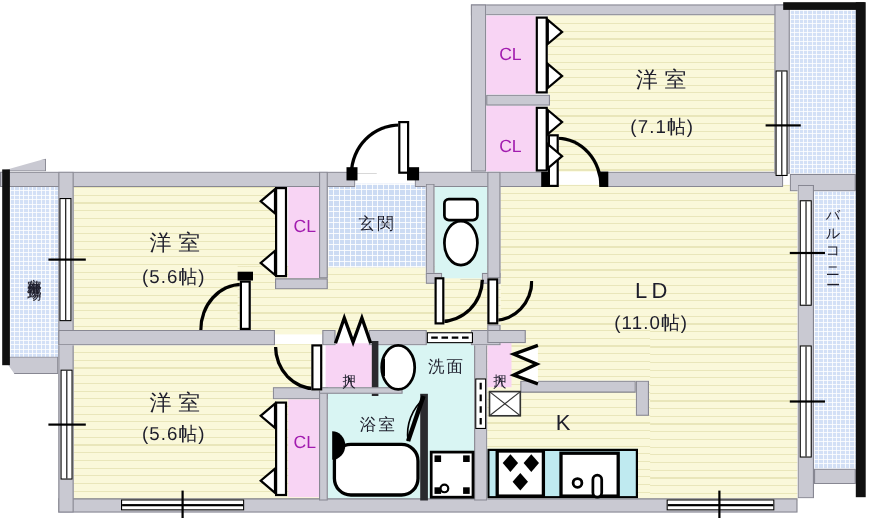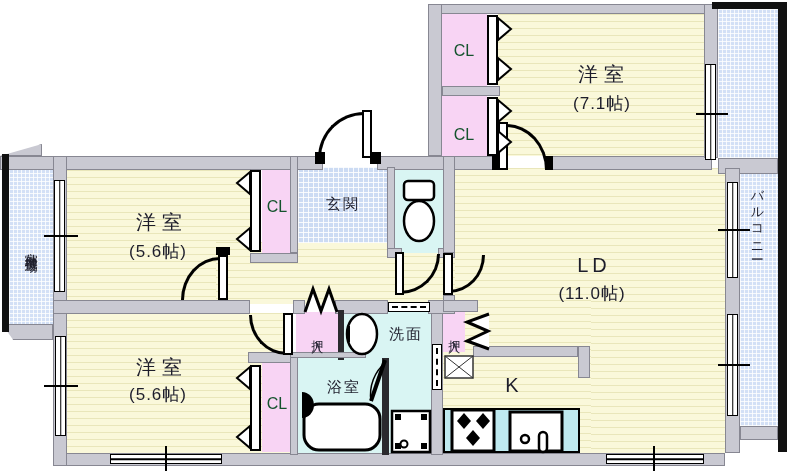--- a/index.html
+++ b/index.html
@@ -35,21 +35,21 @@
   .wc-h{position:absolute;top:50%;left:0;right:0;height:1.5px;background:#000;transform:translateY(-50%);}
   .tick{background:#000;}
   .slider{background:#fff;border:1.5px solid #000;box-sizing:border-box;}
   .dash-h{position:absolute;left:3px;right:3px;top:50%;border-top:2px dashed #000;transform:translateY(-50%);}
   .dash-v{position:absolute;top:3px;bottom:3px;left:50%;border-left:2px dashed #000;transform:translateX(-50%);}
   
   .lbl{position:absolute;color:#1d1d2b;white-space:nowrap;transform:translate(-50%,-50%);line-height:1.05;}
   .vtext{writing-mode:vertical-rl;}
   .room-name{font-size:20px;letter-spacing:6px;}
   .room-size{font-size:17px;letter-spacing:1px;}
-  .cl-lbl{font-size:16px;color:#14532d;}
+  .cl-lbl{font-size:16px;color:#a21caf;}
   .small-lbl{font-size:15px;letter-spacing:2px;}
   .oshiire-lbl{font-size:12px;letter-spacing:1px;}
   .balc-lbl{font-size:13px;letter-spacing:3px;}
   svg{position:absolute;left:0;top:0;pointer-events:none;}
 </style>
 </head>
 <body>
 
 <div id="canvas">
 
@@ -224,21 +224,21 @@
     <polygon points="464,413 471,421 464,429 457,421" fill="#000"></polygon>
     <polygon points="483,413 490,421 483,429 476,421" fill="#000"></polygon>
     <polygon points="473,430 480,438 473,446 466,438" fill="#000"></polygon>
 
     <rect x="510" y="412" width="52" height="39" fill="#fff" stroke="#000" stroke-width="3"></rect>
     <circle cx="525" cy="439" r="4" fill="#fff" stroke="#000" stroke-width="2.5"></circle>
     <rect x="539" y="432" width="8" height="20" rx="4" fill="#fff" stroke="#000" stroke-width="2.5"></rect>
   </svg>
 
   <div class="lbl room-name" style="left:604px;top:74px;">洋室</div>
-  <div class="lbl room-size" style="left:602px;top:104px;text-align:center;">(7.1帖)</div>
+  <div class="lbl room-size" style="left:602px;top:116px;text-align:center;">(7.1帖)</div>
 
   <div class="lbl room-name" style="left:162px;top:222px;">洋室</div>
   <div class="lbl room-size" style="left:158px;top:252px;">(5.6帖)</div>
 
   <div class="lbl room-name" style="left:162px;top:367px;">洋室</div>
   <div class="lbl room-size" style="left:158px;top:395px;">(5.6帖)</div>
 
   <div class="lbl room-name" style="left:594px;top:265px;letter-spacing:4px;">LD</div>
   <div class="lbl room-size" style="left:592px;top:294px;">(11.0帖)</div>
 

